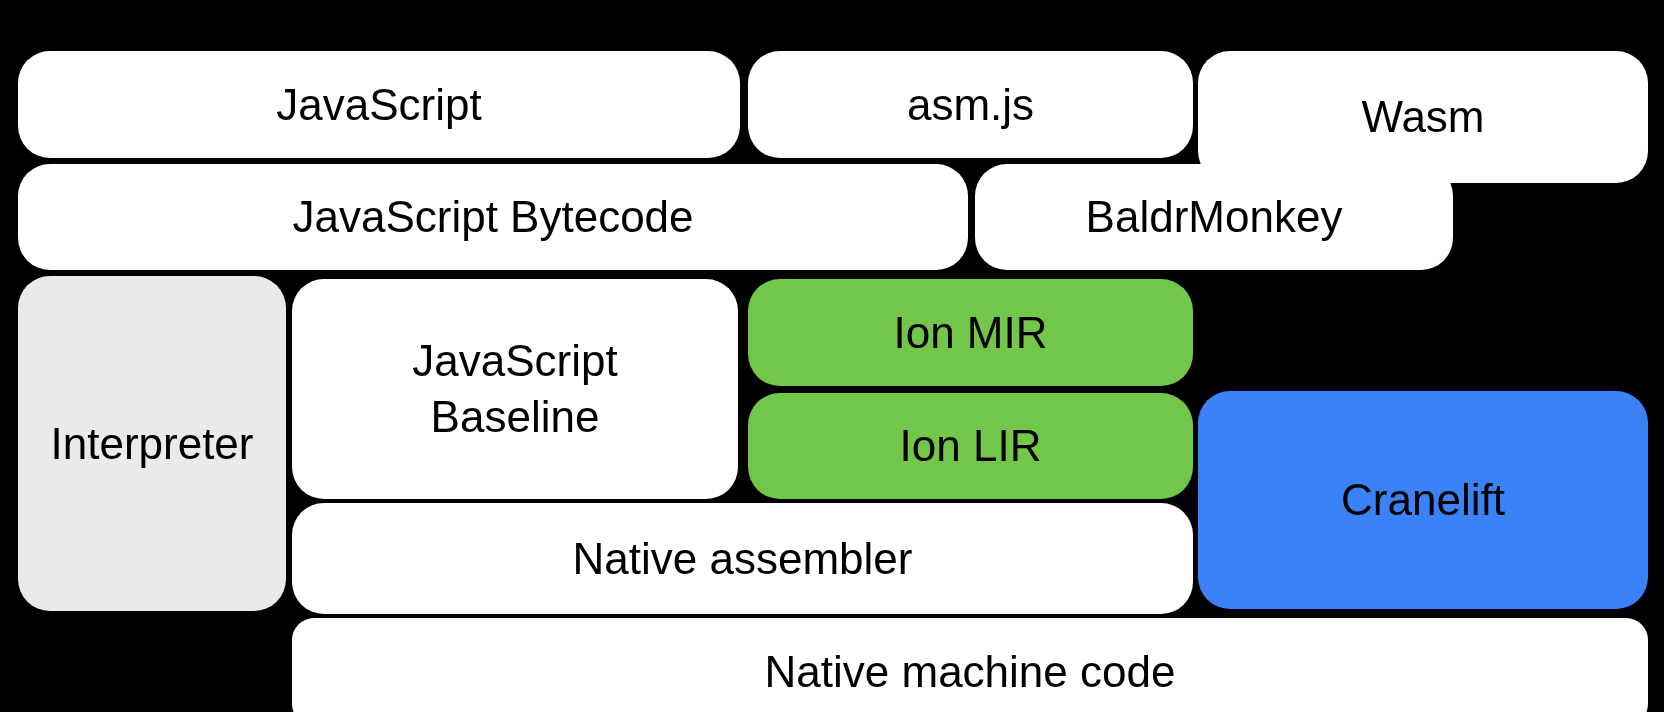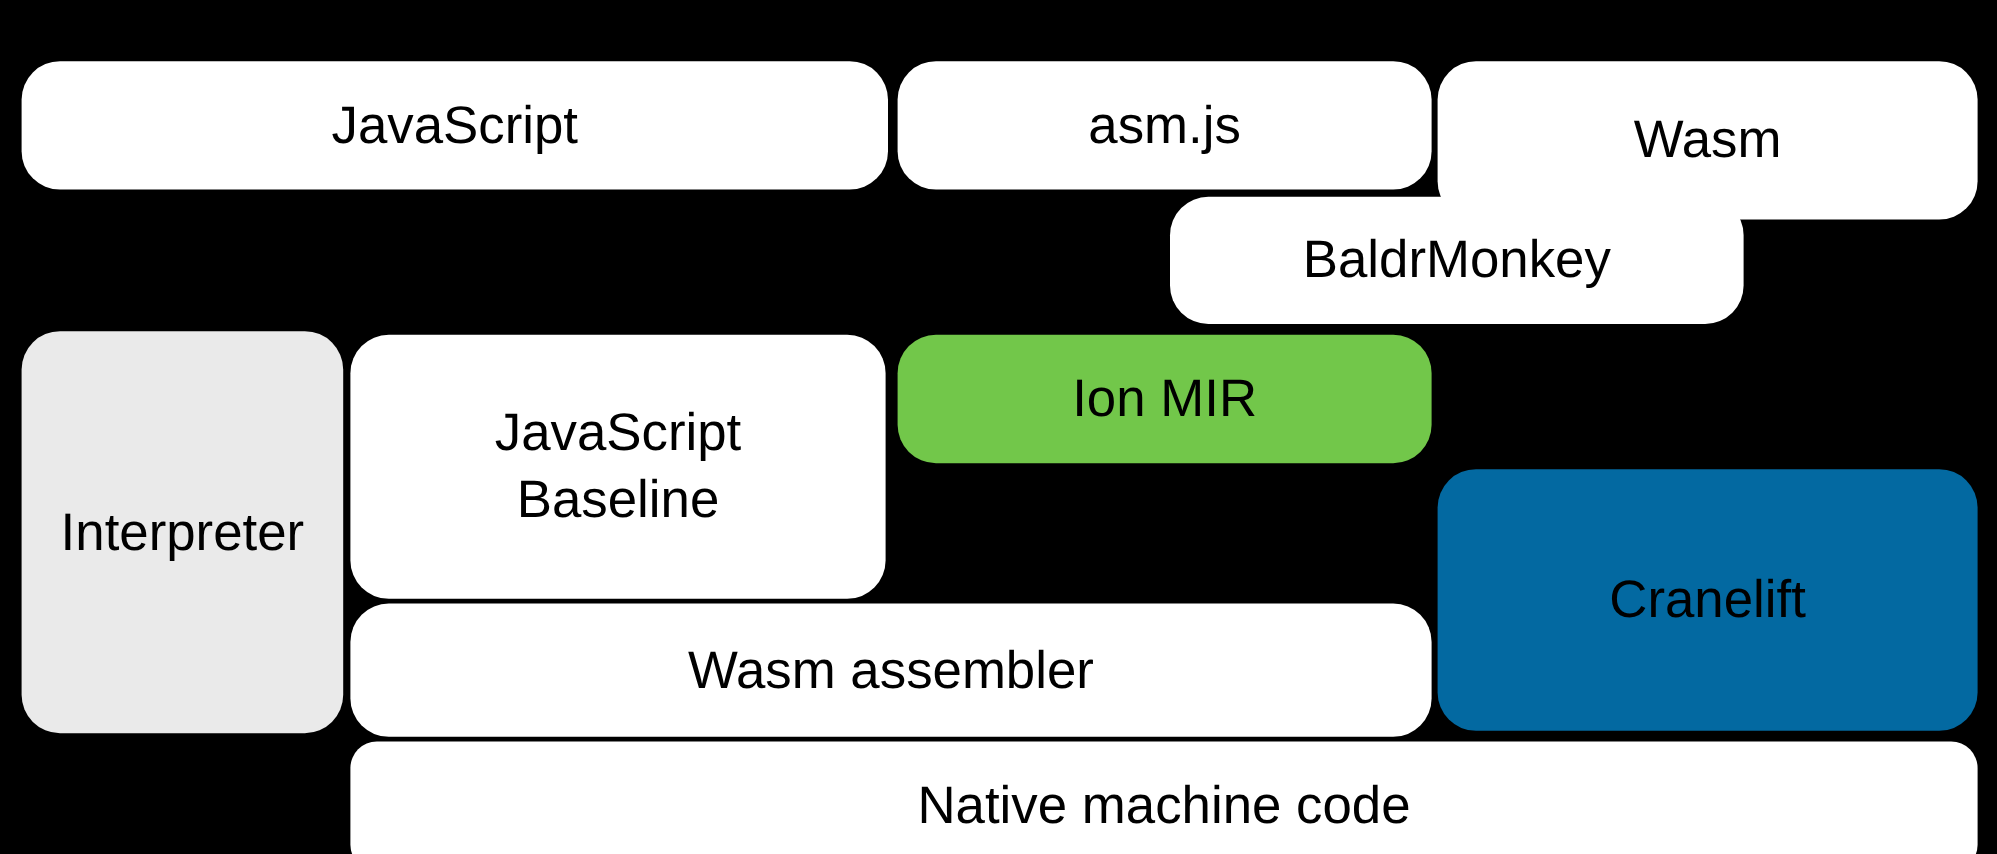--- a/index.html
+++ b/index.html
@@ -52,44 +52,50 @@
   </div>
 
   <div class="node n-asmjs" style="background-color: rgb(255, 255, 255);">
     <span>asm.js</span>
   </div>
 
   <div class="node n-wasm" style="background-color: rgb(255, 255, 255);">
     <span>Wasm</span>
   </div>
 
+  <div class="node n-bytecode" style="background-color: rgb(255, 255, 255);">
+    <span>JavaScript Bytecode</span>
+  </div>
 
   <div class="node n-baldrmonkey" style="background-color: rgb(255, 255, 255);">
     <span>BaldrMonkey</span>
   </div>
 
   <div class="node n-interpreter" style="background-color: rgb(234, 234, 234);">
     <span>Interpreter</span>
   </div>
 
   <div class="node n-baseline" style="background-color: rgb(255, 255, 255);">
     <span>JavaScript</span>
     <span>Baseline</span>
   </div>
 
   <div class="node n-ion-mir" style="background-color: rgb(114, 199, 74);">
     <span>Ion MIR</span>
   </div>
 
+  <div class="node n-ion-lir" style="background-color: rgb(114, 199, 74);">
+    <span>Ion LIR</span>
+  </div>
 
-  <div class="node n-cranelift" style="background-color: #0369a1;">
+  <div class="node n-cranelift" style="background-color: #3b82f6;">
     <span>Cranelift</span>
   </div>
 
   <div class="node n-macro" style="background-color: rgb(255, 255, 255);">
-    <span>Wasm assembler</span>
+    <span>Native assembler</span>
   </div>
 
   <div class="node n-native" style="background-color: rgb(255, 255, 255);">
     <span>Native machine code</span>
   </div>
 
 </div>
 
 </body></html>

